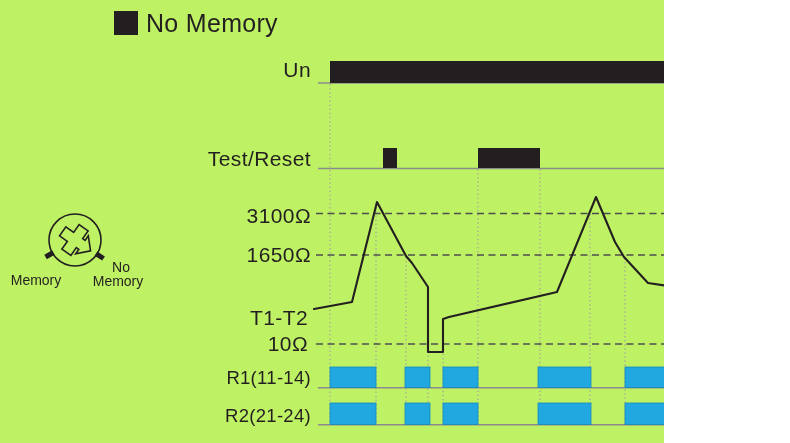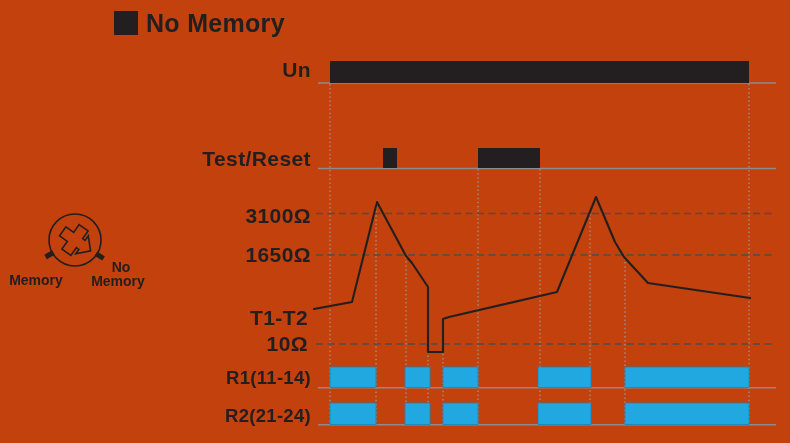--- a/index.html
+++ b/index.html
@@ -1,17 +1,17 @@
 <!DOCTYPE html>
 <html style="--ink: #231f20; --relay-on: #22a8e0; --relay-edge: #1486bd; --baseline: #8c8c8c; --dashed: #4d4d4d; --guide: #a0a0a0;"><head>
 <meta charset="utf-8">
 <style>
   html,body{margin:0;padding:0;background:#ffffff;}
-  .stage{position:relative;width:790px;height:443px;background:#c2410c;overflow:hidden;
-         font-family:"Liberation Sans", sans-serif;font-weight:bold;}
+  .stage{position:relative;width:664px;height:443px;background:#bef264;overflow:hidden;
+         font-family:"Liberation Sans", sans-serif;}
   svg{display:block;}
   text{font-family:"Liberation Sans", sans-serif;}
   .title-text{font-size:25px;letter-spacing:.3px;fill:var(--ink);}
   .lbl{font-size:21px;letter-spacing:.4px;fill:var(--ink);}
   .lbl-sm{font-size:18.5px;letter-spacing:.3px;fill:var(--ink);}
   .knob-lbl{font-size:14px;fill:var(--ink);}
   line.baseline{stroke:var(--baseline);stroke-width:1.4;}
   line.guide{stroke:var(--guide);stroke-width:1.1;stroke-dasharray:1.5 2.6;}
   line.threshold{stroke:var(--dashed);stroke-width:1.3;stroke-dasharray:7 4.5;}
   rect.ink{fill:var(--ink);}

